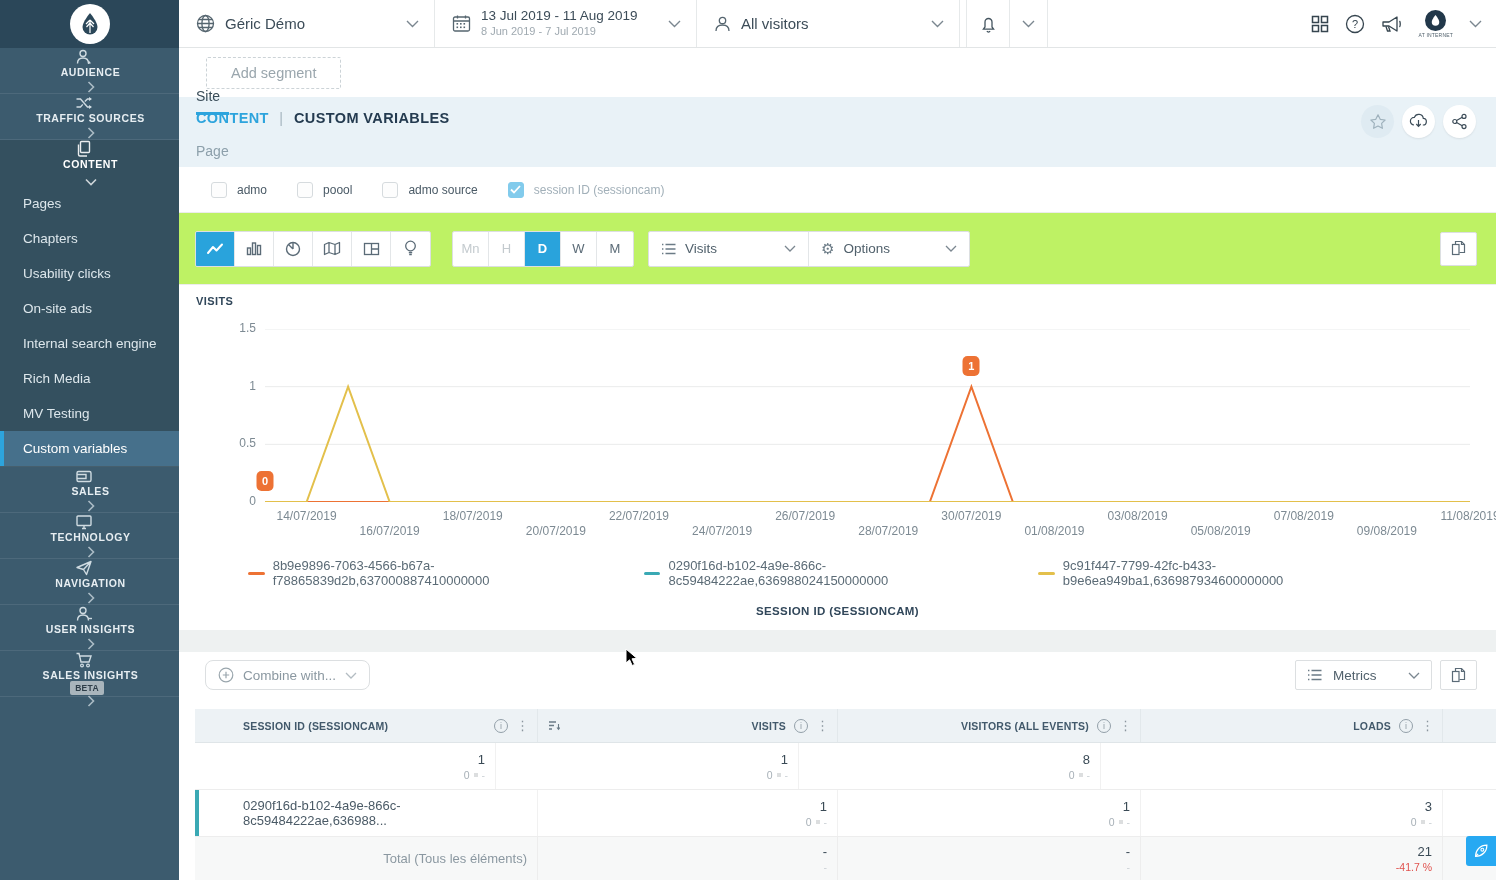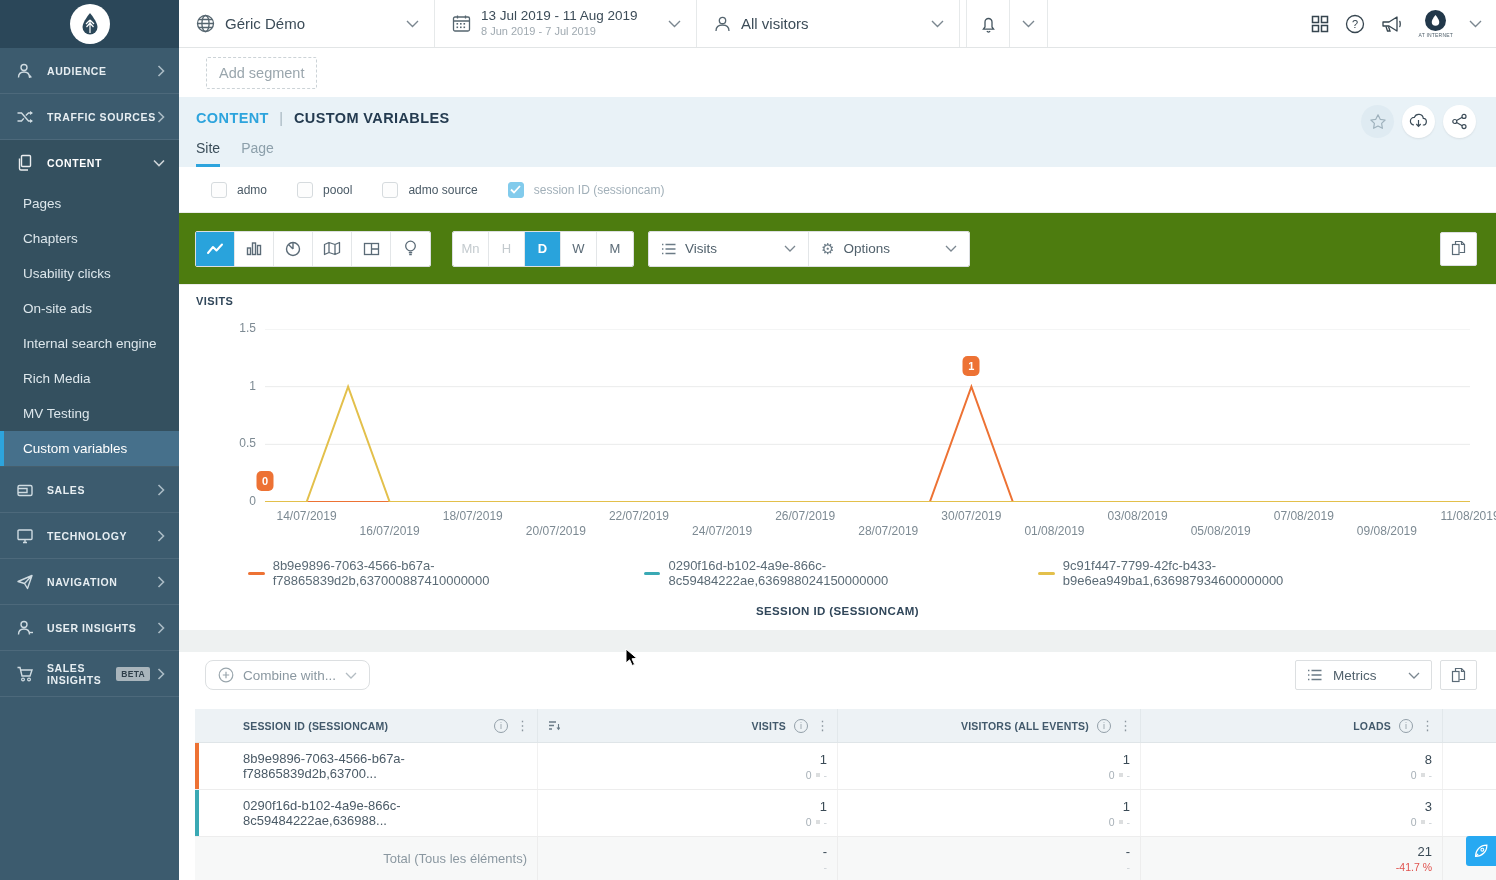--- a/index.html
+++ b/index.html
@@ -6,21 +6,21 @@
   html,body { width:1496px; height:880px; overflow:hidden; }
   body { font-family:"Liberation Sans", sans-serif; background:#eef1f1; color:#44545f; position:relative; }
   svg { display:block; }
 
   .app { position:absolute; inset:0; display:flex; }
 
   
   .sidebar { width:179px; background:#3c5b6e; flex:none; display:flex; flex-direction:column; }
   .logo-box { height:48px; background:#2b4759; display:flex; align-items:center; justify-content:center; flex:none; }
   .logo-circle { width:40px; height:40px; border-radius:50%; background:#ffffff; display:flex; align-items:center; justify-content:center; }
-  .nav-item { height:46px; display:flex; align-items:center; padding:0 14px 0 16px; border-bottom:1px solid rgba(255,255,255,0.09); cursor:pointer; background:#3c5b6e; }
+  .nav-item { height:46px; display:flex; align-items:center; padding:0 14px 0 16px; border-bottom:1px solid rgba(255,255,255,0.09); cursor:pointer; background:#3c5b6e;flex-direction:column; }
   .nav-item .nav-ico { width:22px; height:18px; margin-right:9px; flex:none; opacity:.9; }
   .nav-item .nav-label { font-size:10.5px; font-weight:600; letter-spacing:.6px; color:#e7eef2; flex:1; text-transform:uppercase; }
   .nav-item .chev { flex:none; opacity:.75; }
   .nav-item.expanded { background:#34505f; border-bottom:none; }
   .submenu { background:#34505f; border-bottom:1px solid rgba(255,255,255,0.09); }
   .submenu-item { height:35px; display:flex; align-items:center; padding-left:23px; font-size:13.5px; color:#dde7ec; cursor:pointer; }
   .submenu-item.selected { background:#46708b; border-left:4px solid #2da4dd; padding-left:19px; color:#ffffff; }
   .beta { background:#a9b5bc; color:#2e3e49; font-size:8.5px; font-weight:700; padding:2px 5px; border-radius:2px; margin-right:7px; letter-spacing:.3px; }
   .sidebar-fill { flex:1; background:#3c5b6e; }
 
@@ -40,45 +40,45 @@
   .bell-cell { width:42px; display:flex; align-items:center; justify-content:center; cursor:pointer; }
   .bell-cell + .bell-cell { border-left:1px solid #e6e9ea; width:38px; }
   .tb-right { margin-left:auto; display:flex; align-items:center; gap:16px; padding-right:14px; }
   .tb-icon { cursor:pointer; display:flex; align-items:center; justify-content:center; }
   .avatar-wrap { display:flex; flex-direction:column; align-items:center; cursor:pointer; }
   .avatar { width:21px; height:21px; border-radius:50%; background:#22384a; display:flex; align-items:center; justify-content:center; }
   .avatar-name { font-size:5px; color:#51616c; margin-top:1px; letter-spacing:.2px; }
 
   
   .segment-row { height:49px; flex:none; display:flex; align-items:center; padding-left:27px; background:#fff; }
-  .add-segment { border:1px dashed #ccd3d7; background:#fff; color:#9aa6ad; font-size:14.5px; padding:7px 12px; border-radius:2px; cursor:pointer; font-family:inherit; }
+  .add-segment { border:1px dashed #ccd3d7; background:#fff; color:#9aa6ad; font-size:14.5px; padding:7px 24px; border-radius:2px; cursor:pointer; font-family:inherit; }
 
   
   .content-header { height:70px; flex:none; background:#e9f2f7; padding:0 17px; position:relative; }
   .ch-title { padding-top:13px; font-size:14.5px; font-weight:700; letter-spacing:.4px; }
   .ch-title .sect { color:#2da4dd; }
   .ch-title .div { color:#a7b6c0; font-weight:400; margin:0 6px; }
   .ch-title .name { color:#243b50; }
-  .ch-tabs { position:absolute; bottom:0; left:17px; display:flex; gap:21px; }
+  .ch-tabs { position:absolute; bottom:0; left:17px; display:flex; gap:28px;flex-direction:column; }
   .ch-tab { font-size:14px; padding-bottom:8px; cursor:pointer; color:#8da0ab; }
   .ch-tab.active { color:#3a4d59; border-bottom:3px solid #2da4dd; }
   .ch-actions { position:absolute; right:20px; top:8px; display:flex; gap:8px; }
   .circle-btn { width:33px; height:33px; border-radius:50%; background:#fff; display:flex; align-items:center; justify-content:center; cursor:pointer; box-shadow:0 1px 2px rgba(0,0,0,.08); }
   .circle-btn.tinted { background:#dfebf2; box-shadow:none; }
 
   
   .filter-row { height:46px; flex:none; display:flex; align-items:center; padding-left:32px; gap:30px; background:#fff; border-bottom:1px solid #ececec; }
   .chk { display:flex; align-items:center; gap:10px; cursor:pointer; }
   .chk .box { width:16px; height:16px; border:1px solid #d6dbde; border-radius:3px; background:#fdfdfd; display:flex; align-items:center; justify-content:center; }
   .chk.checked .box { background:#82cbec; border-color:#82cbec; }
   .chk .lab { font-size:12px; color:#4a5a66; }
   .chk.checked .lab { color:#a2b0b9; }
 
   
-  .toolbar { height:72px; flex:none; display:flex; align-items:center; padding:0 19px 0 16px; background:#4d7c0f; border-bottom:1px solid #ececec; position:relative; }
+  .toolbar { height:72px; flex:none; display:flex; align-items:center; padding:0 19px 0 16px; background:#bef264; border-bottom:1px solid #ececec; position:relative; }
   .btn-group { display:flex; border:1px solid #dcdfe1; border-radius:2px; overflow:hidden; }
   .tool-btn { width:39px; height:34px; background:#fff; display:flex; align-items:center; justify-content:center; cursor:pointer; border-right:1px solid #e3e6e8; }
   .tool-btn:last-child { border-right:none; }
   .tool-btn.active { background:#29a3dc; }
   .period-group { margin-left:21px; }
   .p-btn { width:36px; height:34px; background:#fff; display:flex; align-items:center; justify-content:center; font-size:13px; color:#5b6b77; cursor:pointer; border-right:1px solid #e3e6e8; }
   .p-btn:last-child { border-right:none; }
   .p-btn.disabled { color:#c3cacE; cursor:default; }
   .p-btn.active { background:#29a3dc; color:#fff; font-weight:700; }
   .dd-group { margin-left:14px; }
@@ -697,24 +697,20 @@
             <span class="th-right">
               <span class="th-label">LOADS</span>
               <span class="info-ic">i</span>
               <span class="kebab">⋮</span>
             </span>
           </div>
           <div class="cell col-filler"></div>
         </div>
 
         <div class="trow drow">
-          <div class="cell col-name">
-            <span class="accent" style="background-color: rgb(237, 114, 52);"></span>
-            <span class="row-name">8b9e9896-7063-4566-b67a-f78865839d2b,63700...</span>
-          </div>
           <div class="cell col-visits num-cell">
             <span class="num-main">1</span>
             <span class="num-sub">
                 <span>0</span>
                 <span class="dot"></span>
                 <span class="evo">-</span>
               </span>
           </div>
           <div class="cell col-visitors num-cell">
             <span class="num-main">1</span>

